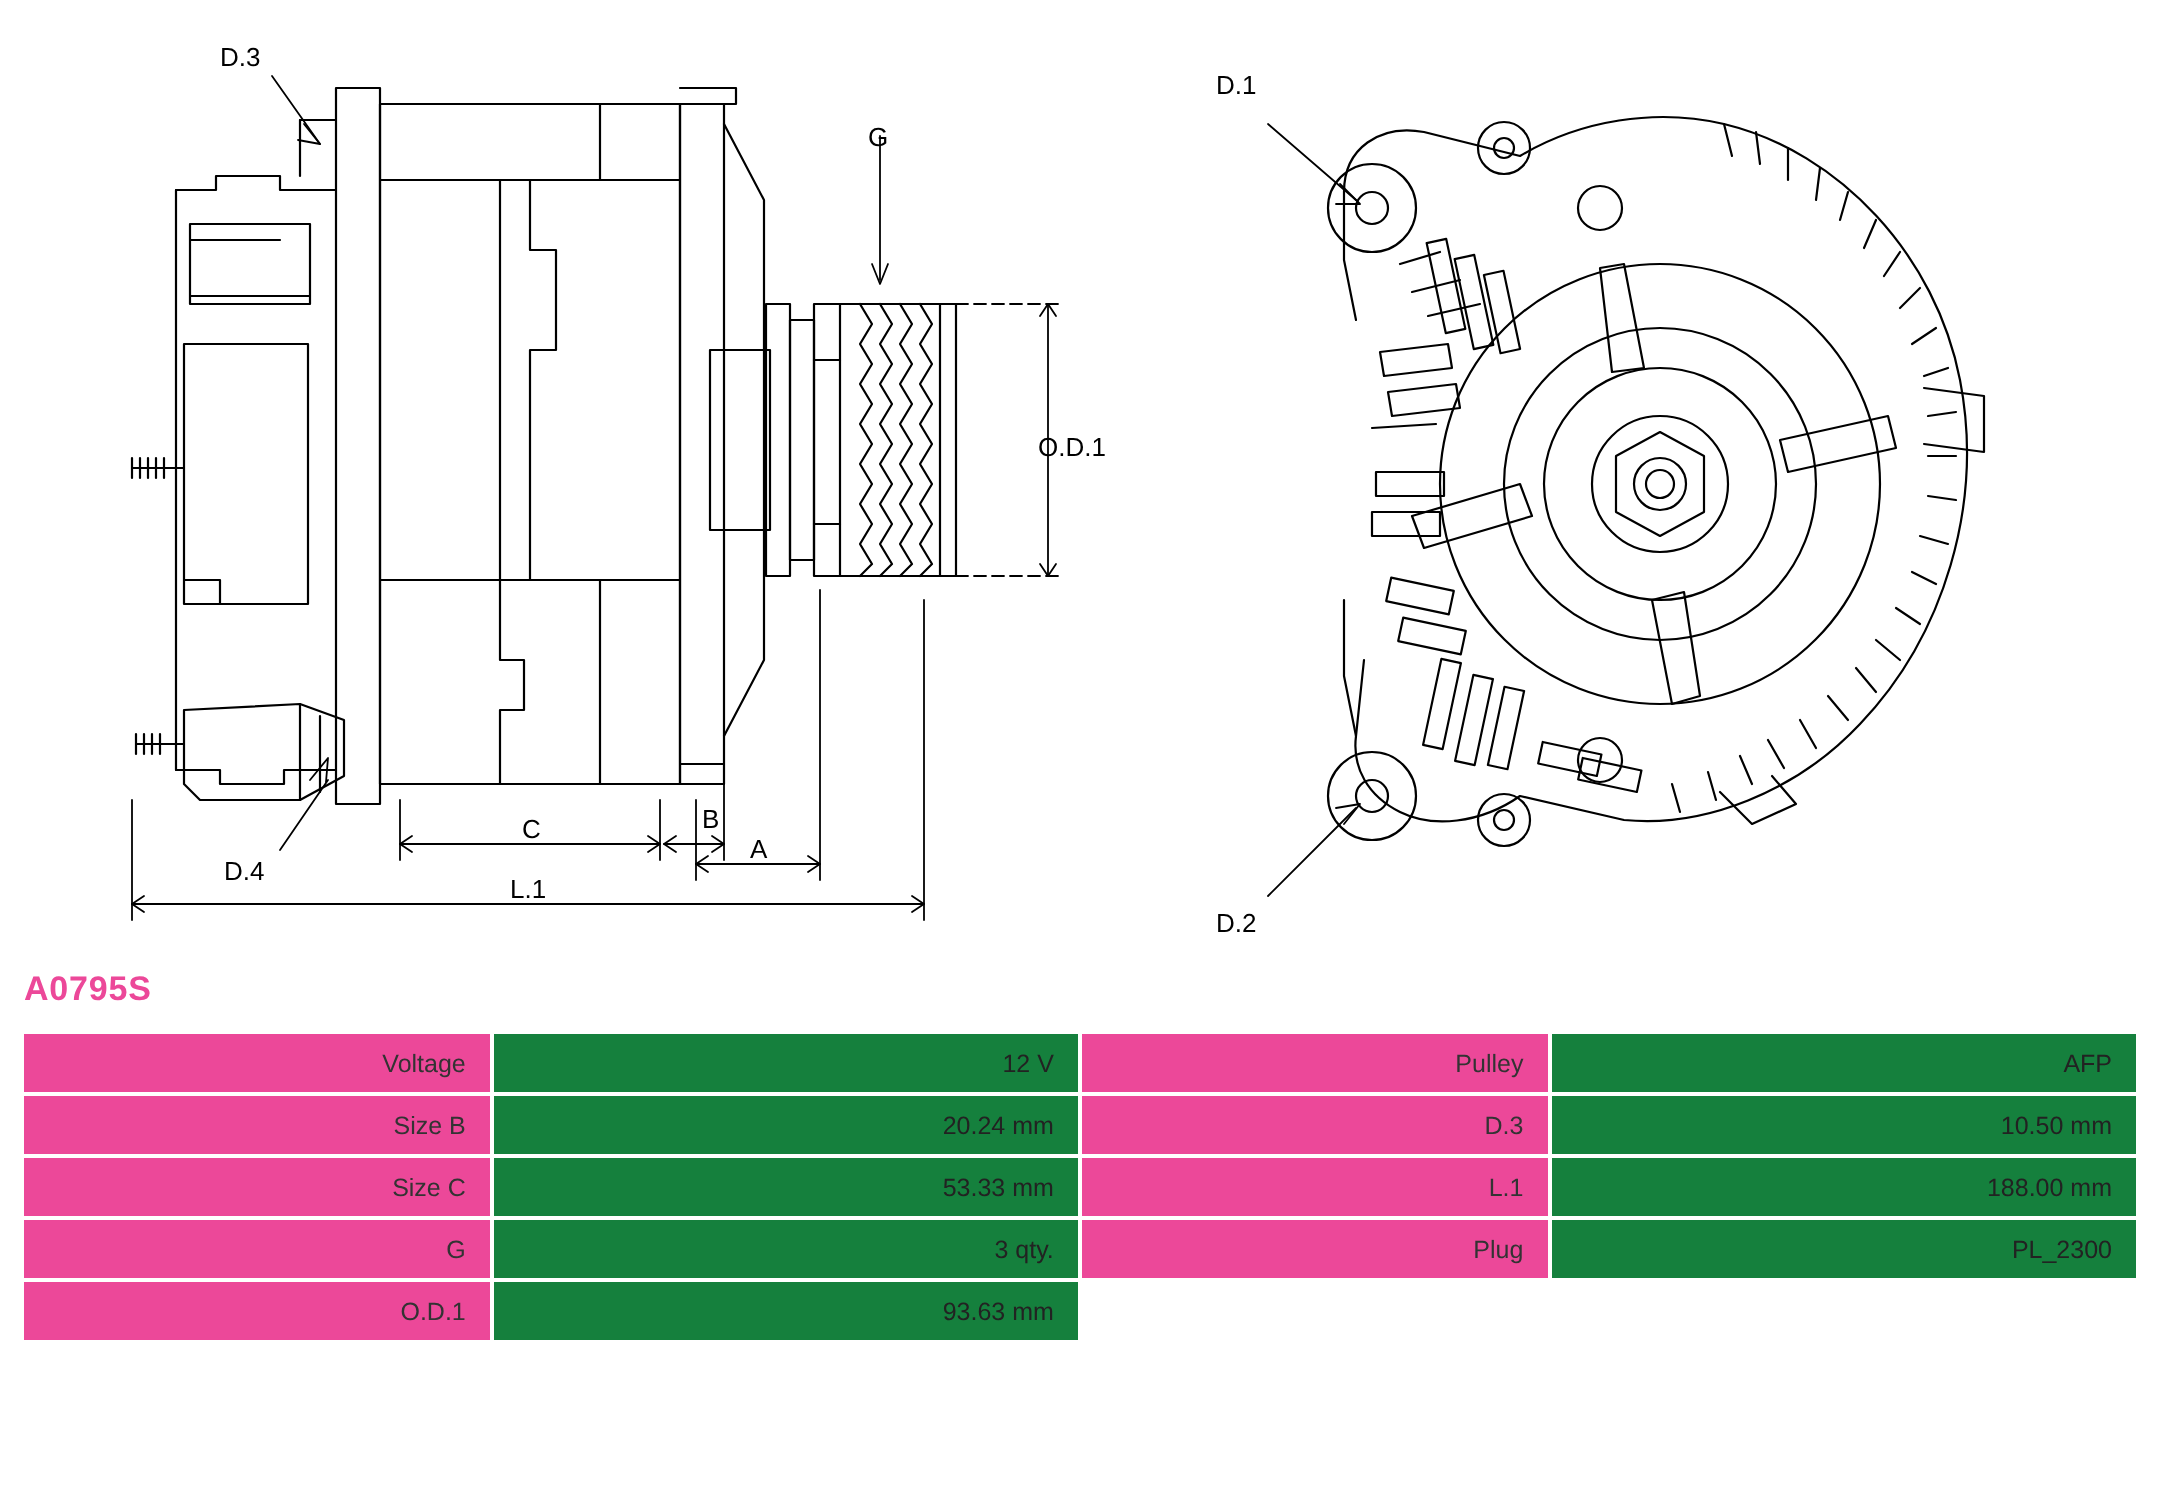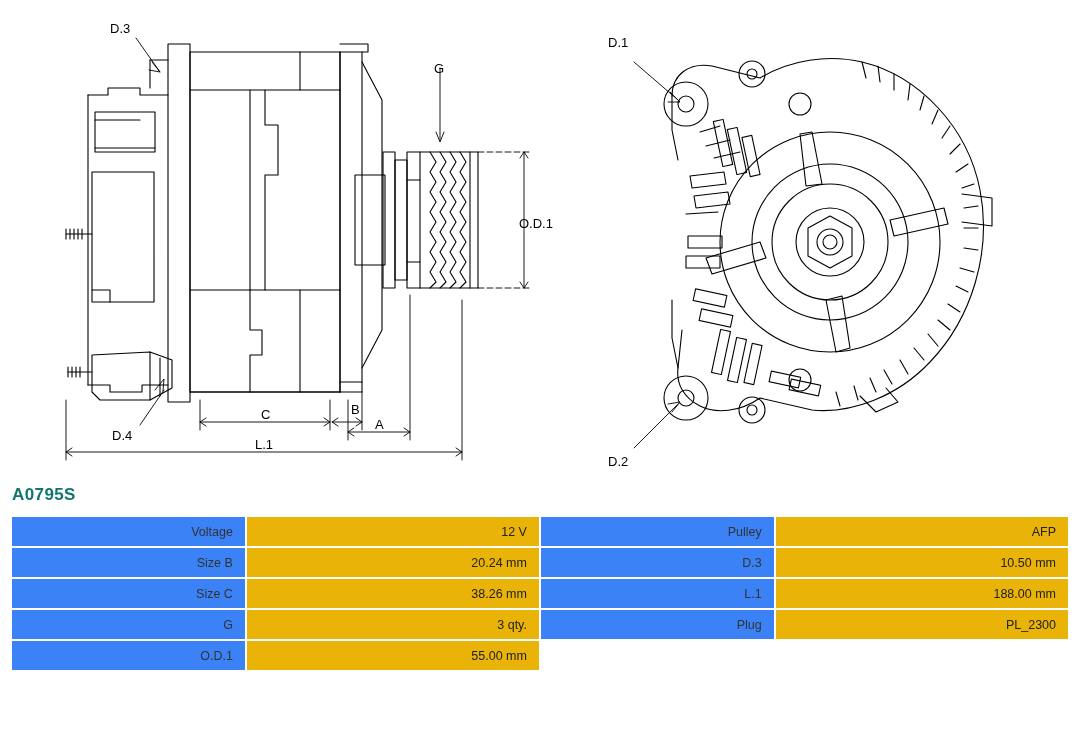--- a/index.html
+++ b/index.html
@@ -33,47 +33,47 @@
     fill: #000;
   }
 
   
   #part-number {
     position: absolute;
     left: 12px;
     top: 485px;
     font-size: 17px;
     font-weight: bold;
-    color: #0f766e;
+    color: #ec4899;
     letter-spacing: 0.4px;
   }
 
   
   #spec-table {
     position: absolute;
     left: 10px;
     top: 515px;
     width: 1060px;
     border-collapse: separate;
     border-spacing: 2px;
     font-size: 12.5px;
   }
   #spec-table td {
     height: 29px;
     padding: 0 12px;
     vertical-align: middle;
   }
   td.k {
-    background: #3b82f6;
+    background: #ec4899;
     color: #333;
     text-align: right;
     width: 235px;
   }
   td.v {
-    background: #eab308;
+    background: #15803d;
     color: #222;
     text-align: right;
     width: 295px;
   }
   td.blank {
     background: #ffffff;
   }
 </style>
 </head>
 <body>
@@ -315,32 +315,32 @@
         <td class="v">AFP</td>
       </tr>
       <tr>
         <td class="k">Size B</td>
         <td class="v">20.24 mm</td>
         <td class="k">D.3</td>
         <td class="v">10.50 mm</td>
       </tr>
       <tr>
         <td class="k">Size C</td>
-        <td class="v">38.26 mm</td>
+        <td class="v">53.33 mm</td>
         <td class="k">L.1</td>
         <td class="v">188.00 mm</td>
       </tr>
       <tr>
         <td class="k">G</td>
         <td class="v">3 qty.</td>
         <td class="k">Plug</td>
         <td class="v">PL_2300</td>
       </tr>
       <tr>
         <td class="k">O.D.1</td>
-        <td class="v">55.00 mm</td>
+        <td class="v">93.63 mm</td>
         <td class="blank"></td>
         <td class="blank"></td>
       </tr>
     </tbody>
   </table>
 
 </div>
 
 </body></html>

